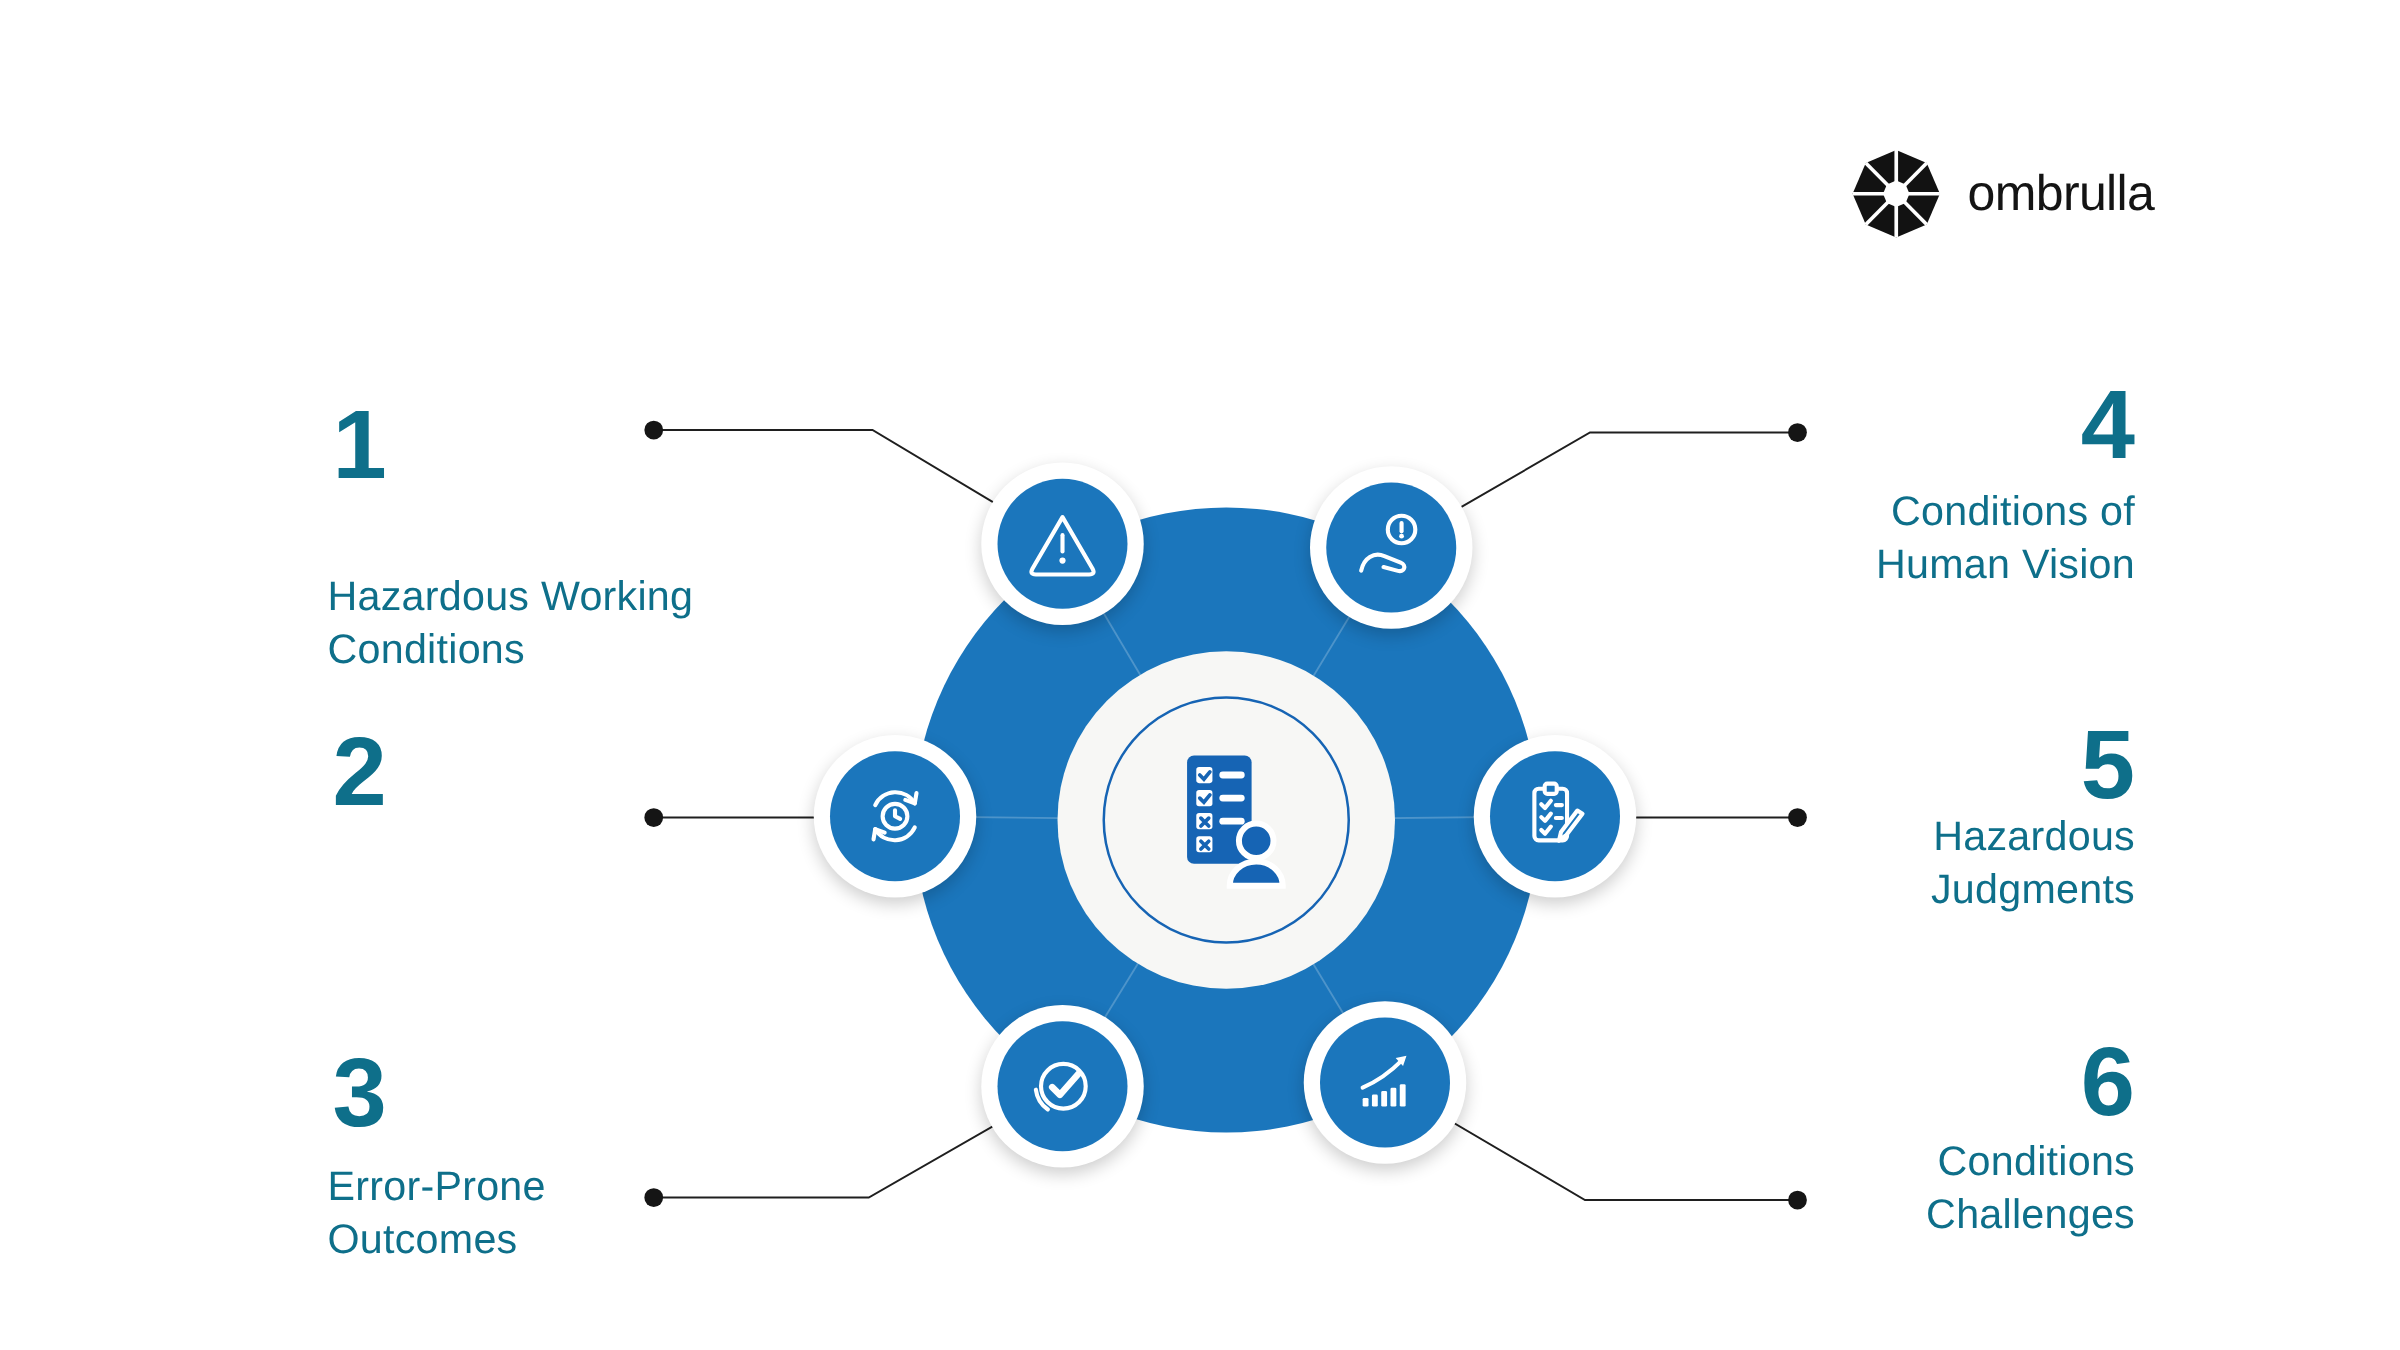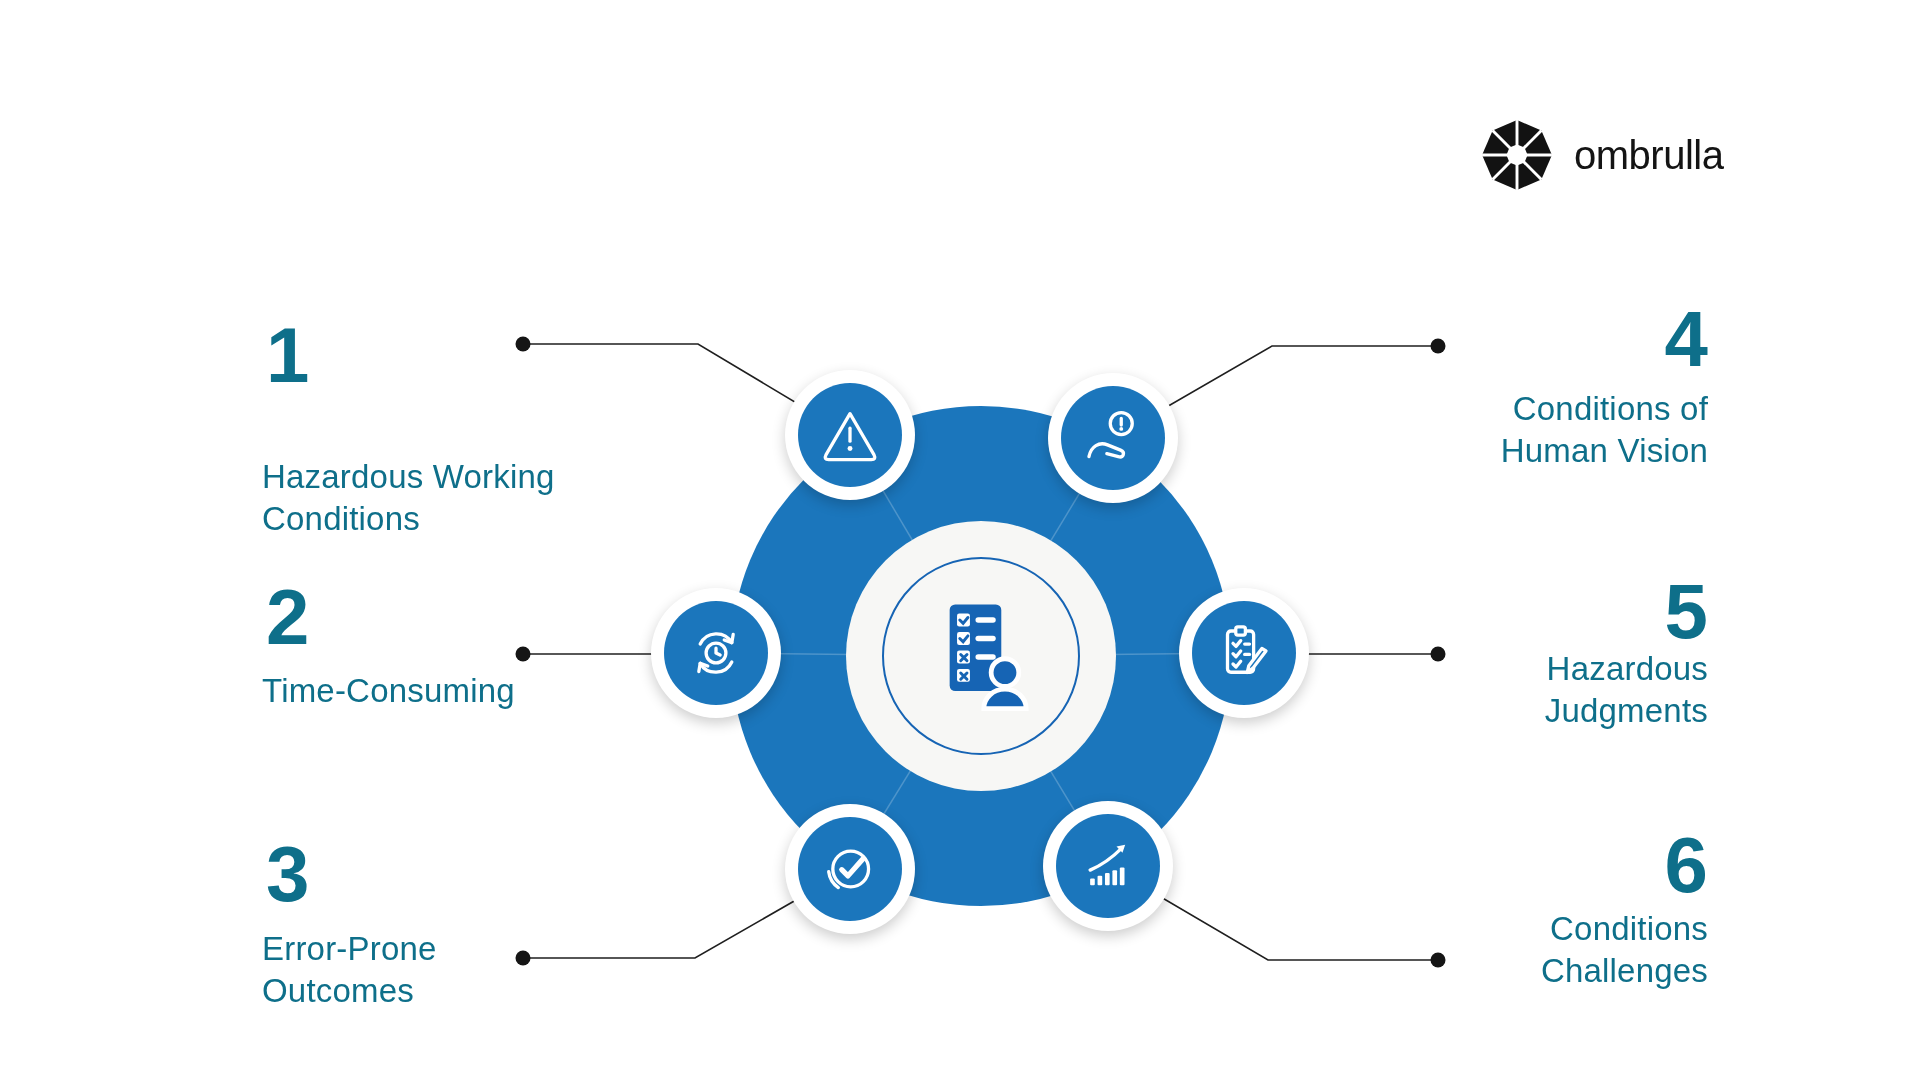--- a/index.html
+++ b/index.html
@@ -207,21 +207,20 @@
   </div>
 
   <div class="num num-1">1</div>
   <div class="label lbl-1">
     <div>Hazardous Working</div>
     <div>Conditions</div>
   </div>
 
   <div class="num num-2">2</div>
   <div class="label lbl-2">
-    <div>Time-Consuming</div>
   </div>
 
   <div class="num num-3">3</div>
   <div class="label lbl-3">
     <div>Error-Prone</div>
     <div>Outcomes</div>
   </div>
 
   <div class="num num-4 r">4</div>
   <div class="label lbl-4 r">

